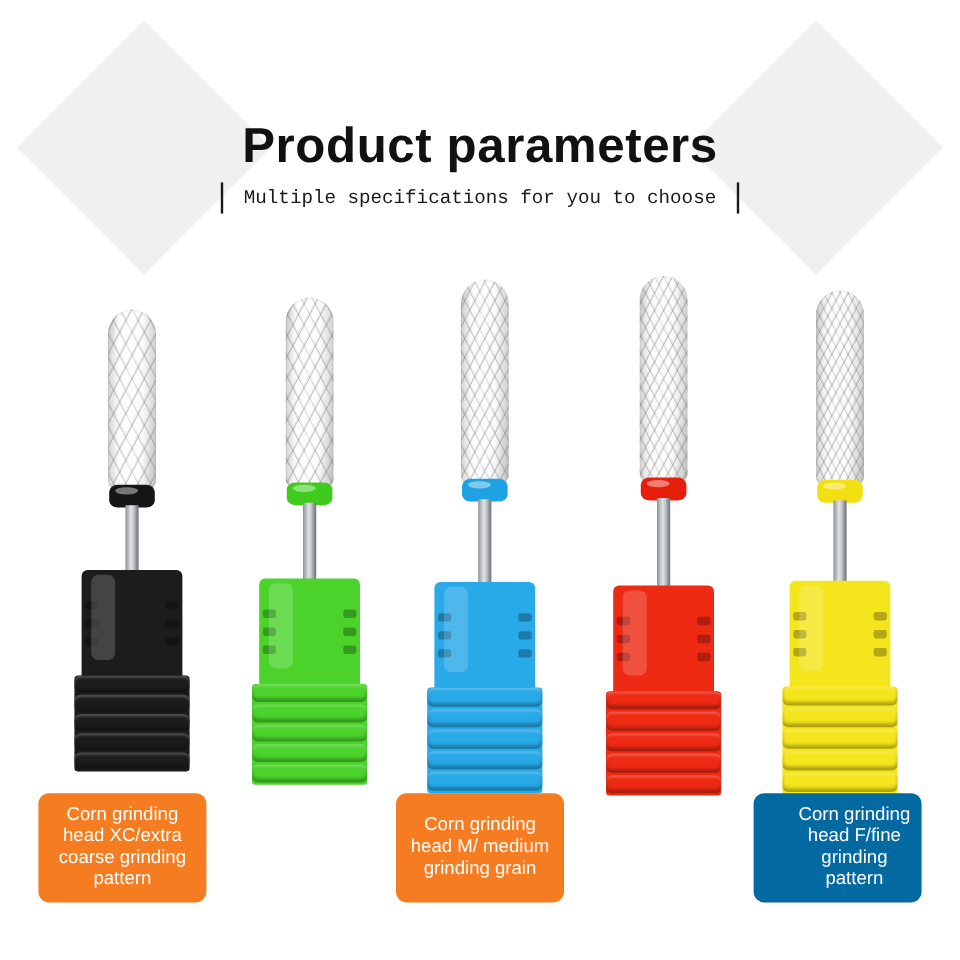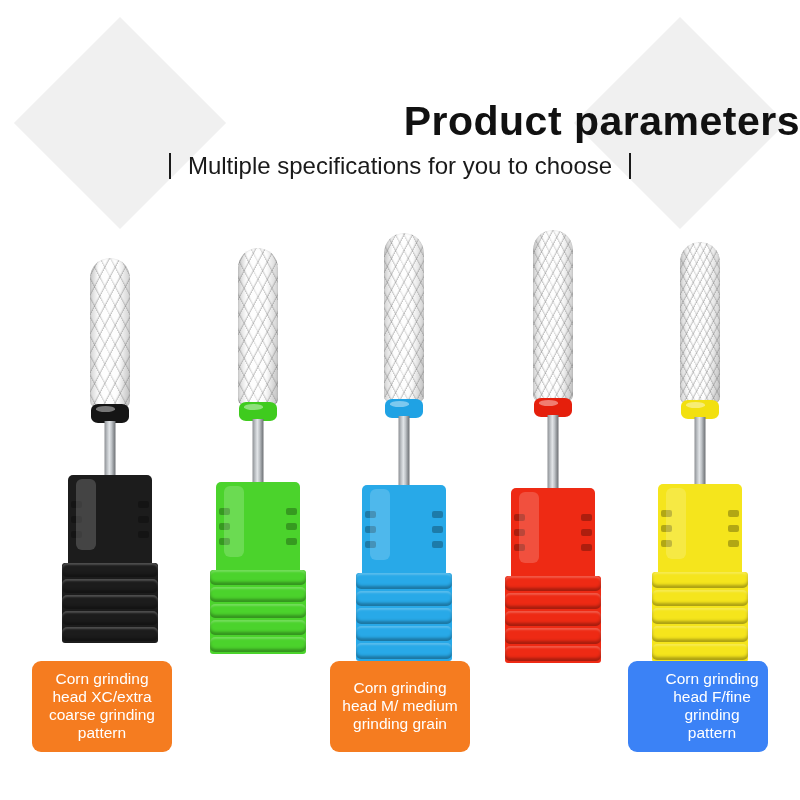--- a/index.html
+++ b/index.html
@@ -34,21 +34,21 @@
     background: #f0f0f0;
     transform: rotate(45deg);
   }
   .watermark.left  { left: 45px;  top: 48px; }
   .watermark.right { left: 605px; top: 48px; }
 
   #title {
     position: absolute;
     left: 0; top: 98px;
     width: 800px;
-    text-align: right;
+    text-align: center;
     font-size: 41px;
     font-weight: bold;
     color: #111111;
     letter-spacing: 0.5px;
     white-space: nowrap;
   }
 
   #subtitle-row {
     position: absolute;
     left: 0; top: 152px;
@@ -58,23 +58,24 @@
     justify-content: center;
     gap: 17px;
   }
   .sub-bar {
     display: block;
     width: 2px;
     height: 26px;
     background: #1a1a1a;
   }
   #subtitle {
-    font-size: 24px;
+    font-size: 16px;
     color: #1a1a1a;
     white-space: nowrap;
+    font-family: Liberation Mono, monospace;
   }
 
   
   #products {
     position: absolute;
     left: 0; top: 230px;
     width: 800px;
     height: 420px;
   }
 
@@ -372,16 +373,16 @@
           <div class="rib" style="top: 36px; height: 16px; background: rgb(245, 229, 28); box-shadow: rgba(0, 0, 0, 0.3) 0px -3px 3px inset, rgba(255, 255, 255, 0.22) 0px 2px 2px inset;"></div>
           <div class="rib" style="top: 54px; height: 16px; background: rgb(245, 229, 28); box-shadow: rgba(0, 0, 0, 0.3) 0px -3px 3px inset, rgba(255, 255, 255, 0.22) 0px 2px 2px inset;"></div>
           <div class="rib" style="top: 72px; height: 16px; background: rgb(245, 229, 28); box-shadow: rgba(0, 0, 0, 0.3) 0px -3px 3px inset, rgba(255, 255, 255, 0.22) 0px 2px 2px inset;"></div>
         </div>
       </div>
     </div>
 
   <div id="captions">
       <div class="caption" style="background: rgb(245, 124, 32); color: rgb(255, 255, 255);">Corn grinding head XC/extra coarse grinding pattern</div>
       <div class="caption" style="background: rgb(245, 124, 32); color: rgb(255, 255, 255);">Corn grinding head M/ medium grinding grain</div>
-      <div class="caption" style="background: #3b82f6; color: rgb(255, 255, 255); padding-left: 33px;">Corn grinding head F/fine grinding pattern</div>
+      <div class="caption" style="background: #0369a1; color: rgb(255, 255, 255); padding-left: 33px;">Corn grinding head F/fine grinding pattern</div>
     </div>
 
 </div>
 
 </body></html>

